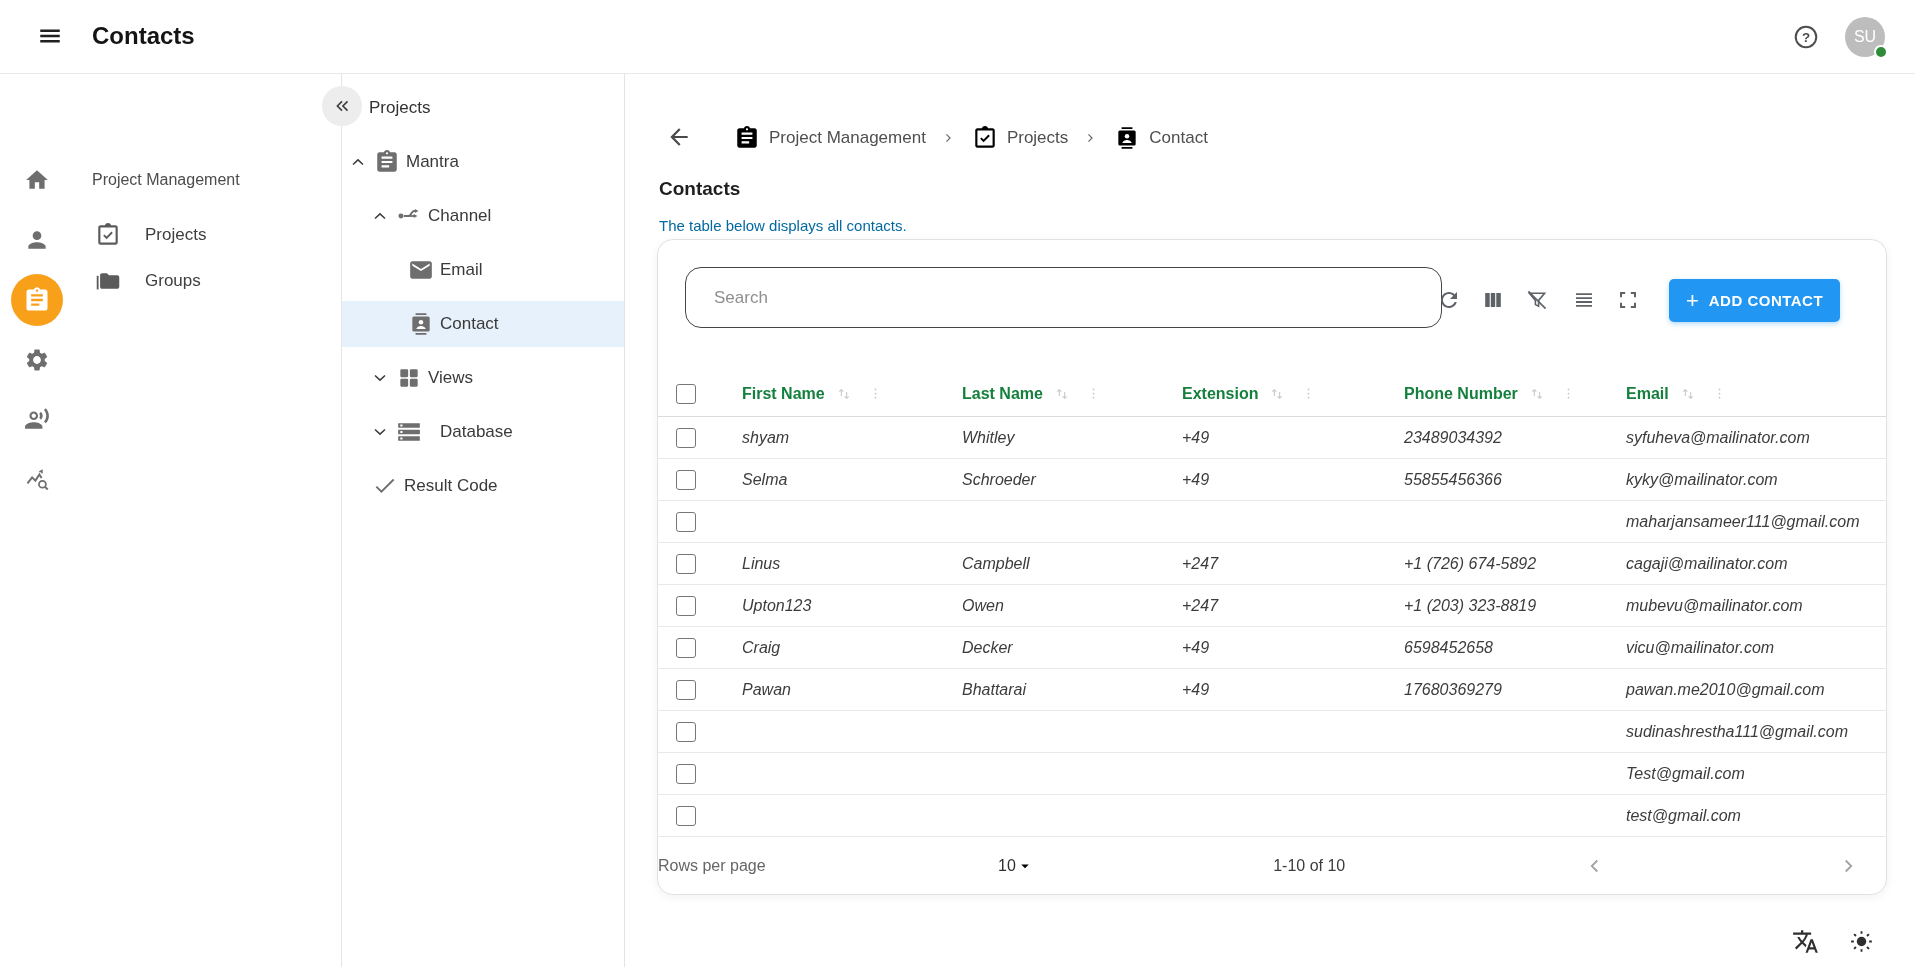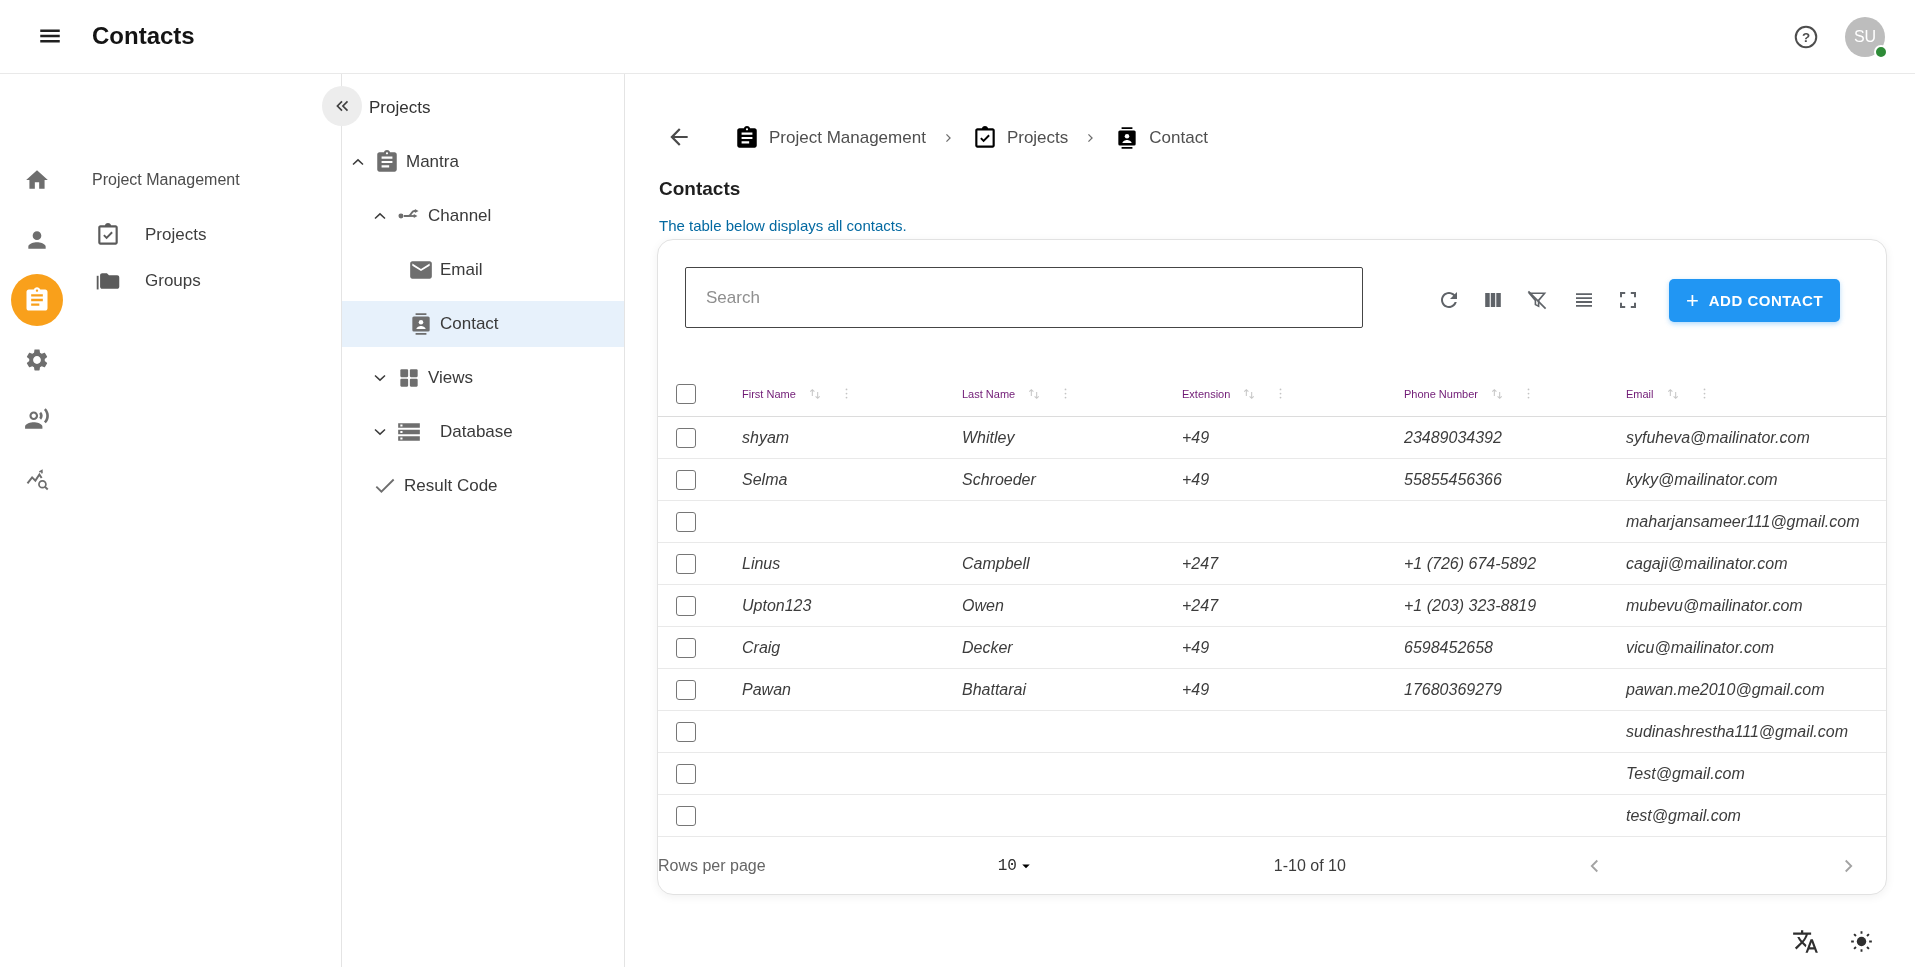--- a/index.html
+++ b/index.html
@@ -46,45 +46,45 @@
   .breadcrumb{position:absolute;left:734px;top:116px;height:44px;display:flex;align-items:center;}
   .crumb{display:flex;align-items:center;gap:9px;cursor:pointer;}
   .crumb .lbl{font-size:17px;color:#4f4f4f;}
   .crumb-sep{margin:0 14px;color:#6e6e6e;}
   .page-title{position:absolute;left:659px;top:178px;font-size:19px;font-weight:600;color:#1f1f1f;}
   .page-sub{position:absolute;left:659px;top:203px;font-size:15px;color:#0369a1;margin-top:14px;}
 
   
   .card{position:absolute;left:657px;top:239px;width:1230px;height:656px;background:#fff;border:1px solid #e2e2e2;
         border-radius:16px;box-shadow:0 2px 10px rgba(0,0,0,.06);box-sizing:border-box;}
-  .search{position:absolute;left:27px;top:27px;width:678px;height:61px;border:1px solid #454545;border-radius:2px;
-          box-sizing:border-box;padding:0 20px;font-size:17px;color:#222;font-family:inherit;outline:none;}
+  .search{position:absolute;left:27px;top:27px;width:757px;height:61px;border:1px solid #454545;border-radius:16px;
+          box-sizing:border-box;padding:0 28px;font-size:17px;color:#222;font-family:inherit;outline:none;}
   .search::placeholder{color:#8f8f8f;}
   .tool-btn{position:absolute;top:43px;width:34px;height:34px;color:#5f6368;display:flex;align-items:center;justify-content:center;}
   .add-btn{position:absolute;left:1011px;top:39px;width:171px;height:43px;background:#2196F3;border-radius:5px;
            color:#fff;display:flex;align-items:center;justify-content:center;gap:10px;box-shadow:0 2px 5px rgba(33,150,243,.35);}
   .add-btn .plus{font-size:22px;font-weight:400;line-height:1;}
   .add-btn .lbl{font-size:15px;font-weight:600;letter-spacing:.5px;}
 
   
   .thead,.trow{display:grid;grid-template-columns:66px 220px 220px 222px 222px 1fr;align-items:center;box-sizing:border-box;}
   .thead{position:absolute;left:0;top:131px;width:100%;height:46px;border-bottom:1px solid #dcdcdc;}
   .hcell{display:flex;align-items:center;padding-left:18px;gap:9px;}
-  .hcell .lbl{font-size:11px;font-weight:400;color:#701a75;white-space:nowrap;}
+  .hcell .lbl{font-size:16px;font-weight:700;color:#15803d;white-space:nowrap;}
   .sort-ic{color:#c8c8c8;cursor:pointer;margin-left:2px;}
   .kebab-ic{color:#c4c4c4;cursor:pointer;margin-left:7px;}
   .rows{position:absolute;left:0;top:177px;width:100%;font-style:italic;}
   .trow{height:42px;border-bottom:1px solid #e9e9e9;}
   .tcell{padding-left:18px;font-size:16px;color:#3c3c3c;white-space:nowrap;overflow:hidden;}
   .cb{width:20px;height:20px;border:1.5px solid #767676;border-radius:3px;box-sizing:border-box;margin-left:18px;cursor:pointer;background:#fff;}
 
   
   .tfoot{position:absolute;left:0;top:597px;width:100%;height:58px;display:flex;align-items:center;justify-content:space-between;padding-right:24px;box-sizing:border-box;}
   .rpp-label{font-size:16px;color:#666;}
-  .rpp-select{display:flex;align-items:center;margin-left:23px;cursor:pointer;font-family:Liberation Mono, monospace;}
+  .rpp-select{display:flex;align-items:center;margin-left:23px;cursor:pointer;}
   .rpp-value{font-size:16px;color:#2f2f2f;}
   .range{font-size:16px;color:#3c3c3c;margin-left:30px;}
   .pg-btn{margin-left:26px;width:28px;height:28px;color:#a3a3a3;display:flex;align-items:center;justify-content:center;}
 
   
   .corner-btn{position:absolute;top:921px;width:40px;height:40px;color:#2f2f2f;display:flex;align-items:center;justify-content:center;}
 </style>
 </head>
 <body>
 

